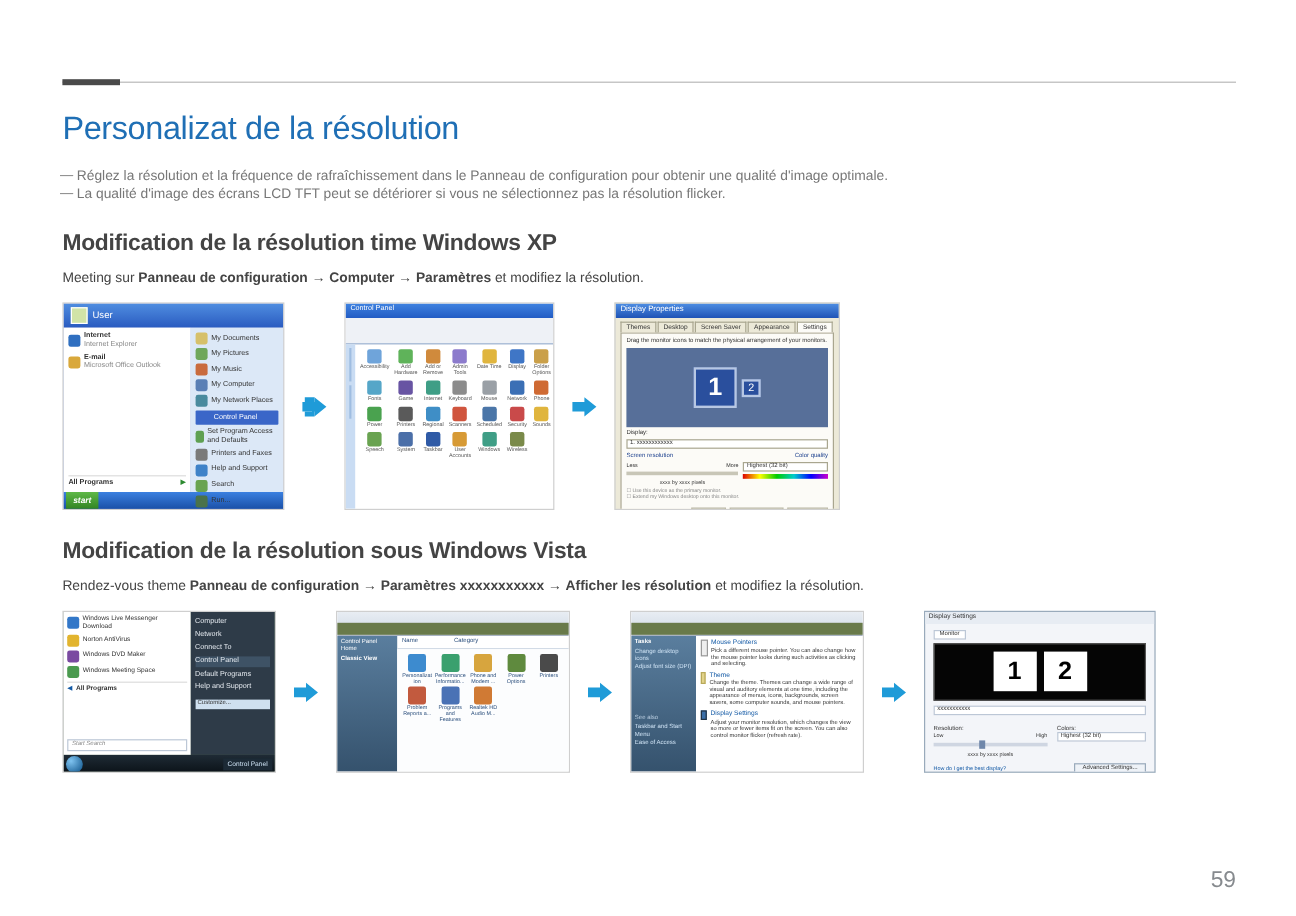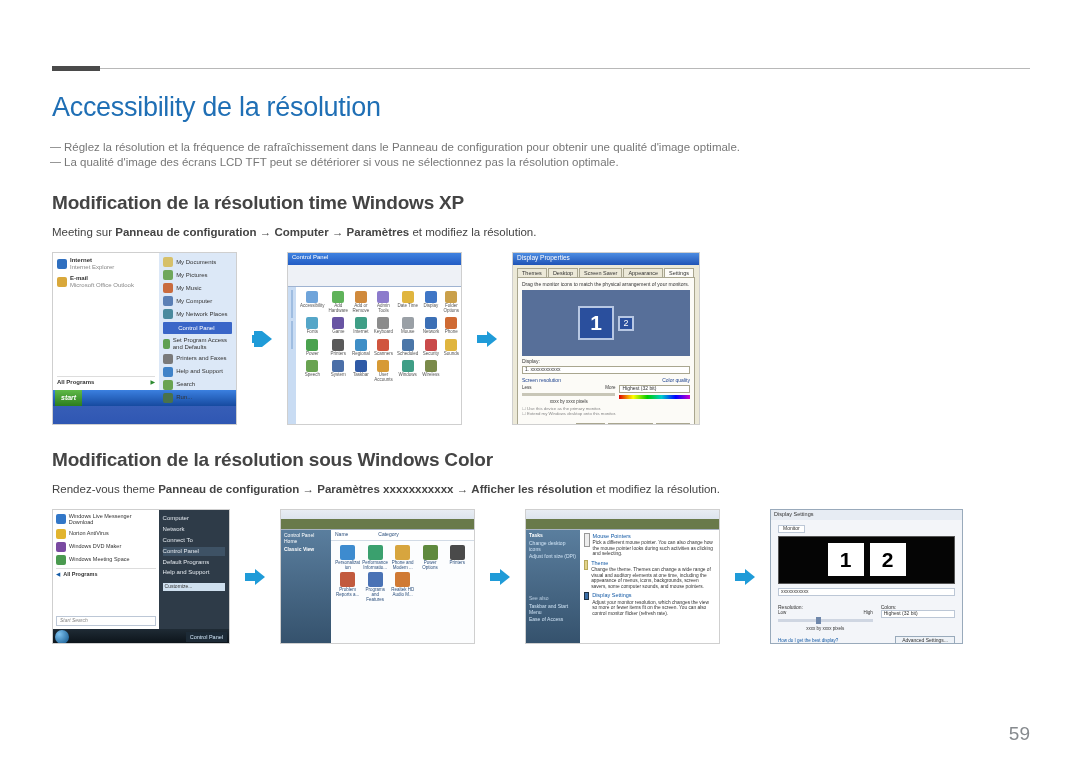--- a/index.html
+++ b/index.html
@@ -182,34 +182,38 @@
   .v4 .slider{height:3px;background:#cfd6e2;margin:4px 0;position:relative;}
   .v4 .slider .thumb{position:absolute;top:-2px;left:40%;width:5px;height:7px;background:#6f87aa;}
   .v4 .btn{border:1px solid #9ab;background:#eef2f7;font-size:5px;padding:1px 6px;}
 </style>
 </head>
 <body>
 
 <div class="top-rule"></div>
 <div class="top-rule-thick"></div>
 
-<h1 class="main-title">Accessibility de la résolution</h1>
+<h1 class="main-title">Personalizat de la résolution</h1>
 
 <p class="note">Réglez la résolution et la fréquence de rafraîchissement dans le Panneau de configuration pour obtenir une qualité d'image optimale.</p>
-<p class="note">La qualité d'image des écrans LCD TFT peut se détériorer si vous ne sélectionnez pas la résolution optimale.</p>
+<p class="note">La qualité d'image des écrans LCD TFT peut se détériorer si vous ne sélectionnez pas la résolution flicker.</p>
 
 <h2 class="section-title">Modification de la résolution time Windows XP</h2>
 
 <p class="para">
   <span>Meeting sur </span><b>Panneau de configuration</b><span> → </span><b>Computer</b><span> → </span><b>Paramètres</b><span> et modifiez la résolution.</span>
 </p>
 
 <div class="gallery">
 
   <div class="shot xp1">
+    <div class="userbar">
+        <div class="av"></div>
+        <span>User</span>
+      </div>
     <div class="body">
       <div class="left">
         <div class="item">
             <div class="ic" style="background:#2f6fc0"></div>
             <div><b>Internet</b><br><span style="color:#888">Internet Explorer</span></div>
           </div>
         <div class="item">
             <div class="ic" style="background:#d9a83b"></div>
             <div><b>E-mail</b><br><span style="color:#888">Microsoft Office Outlook</span></div>
           </div>
@@ -445,21 +449,21 @@
       <div class="btns" id="xp3-btns">
           <div class="btn">Identify</div>
           <div class="btn">Troubleshoot...</div>
           <div class="btn">Advanced</div>
         </div>
 
     </div>
   </div>
 </div>
 
-<h2 class="section-title">Modification de la résolution sous Windows Color</h2>
+<h2 class="section-title">Modification de la résolution sous Windows Vista</h2>
 
 <p class="para">
   <span>Rendez-vous theme </span><b>Panneau de configuration</b><span> → </span><b>Paramètres xxxxxxxxxxx</b><span> → </span><b>Afficher les résolution</b><span> et modifiez la résolution.</span>
 </p>
 
 <div class="gallery">
 
   <div class="shot v1">
     <div class="body">
       <div class="left" id="v1-left">

